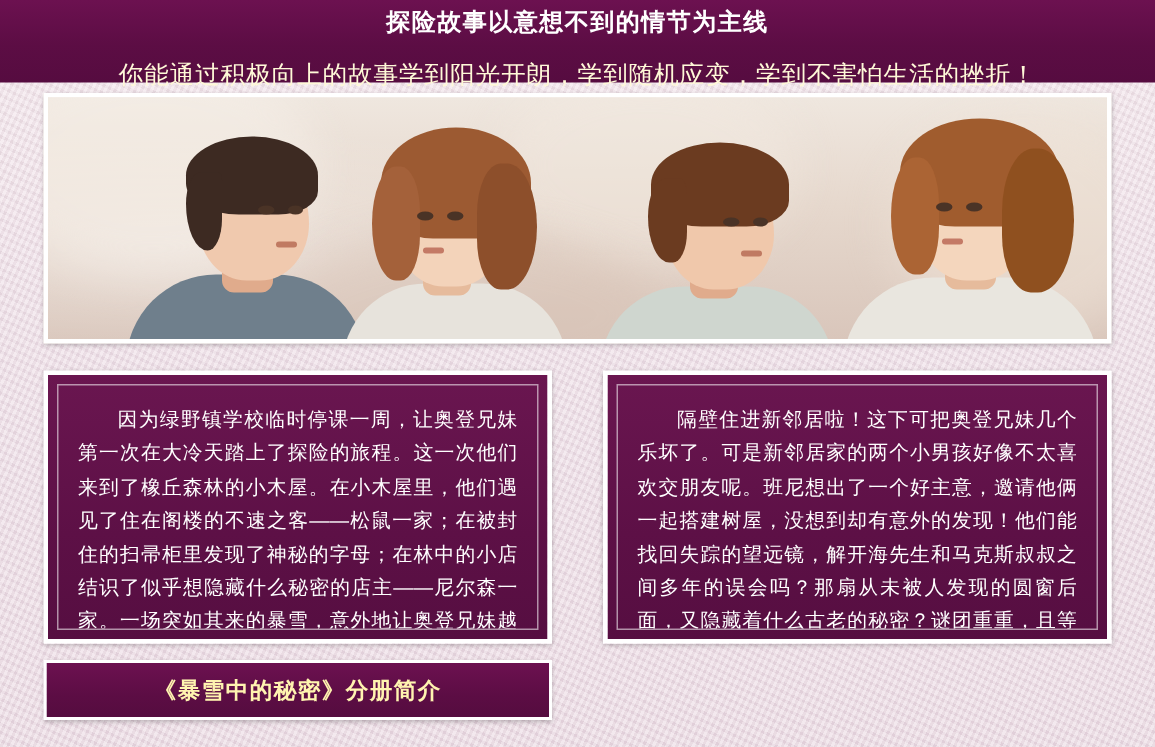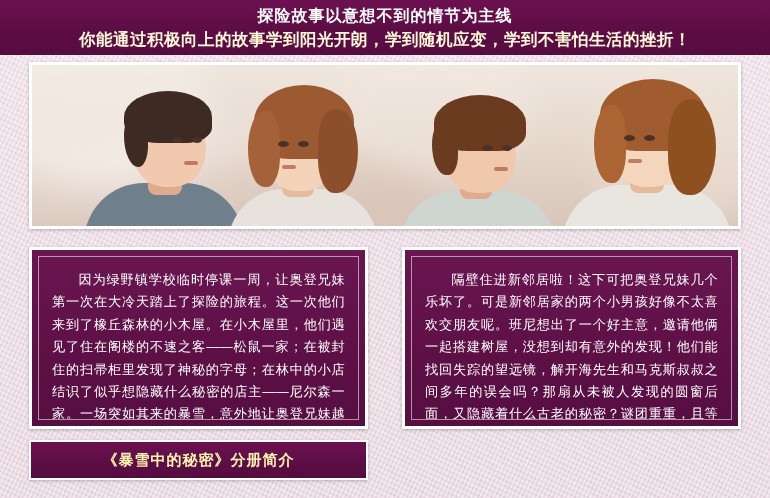--- a/index.html
+++ b/index.html
@@ -39,24 +39,25 @@
   }
   .header-line1 {
     font-size: 16px;
     font-weight: bold;
     letter-spacing: 1px;
     line-height: 22px;
     color: #ffffff;
   }
   .header-line2 {
     font-size: 16.5px;
-    font-weight: bold;
+    font-weight: normal;
     letter-spacing: 0.5px;
     line-height: 24px;
     color: #fff9d8;
+    margin-top: 11px;
   }
 
   
   .illustration-wrap {
     position: absolute;
     left: 29px;
     top: 62px;
     width: 712px;
     height: 167px;
     border: 3px solid #ffffff;

